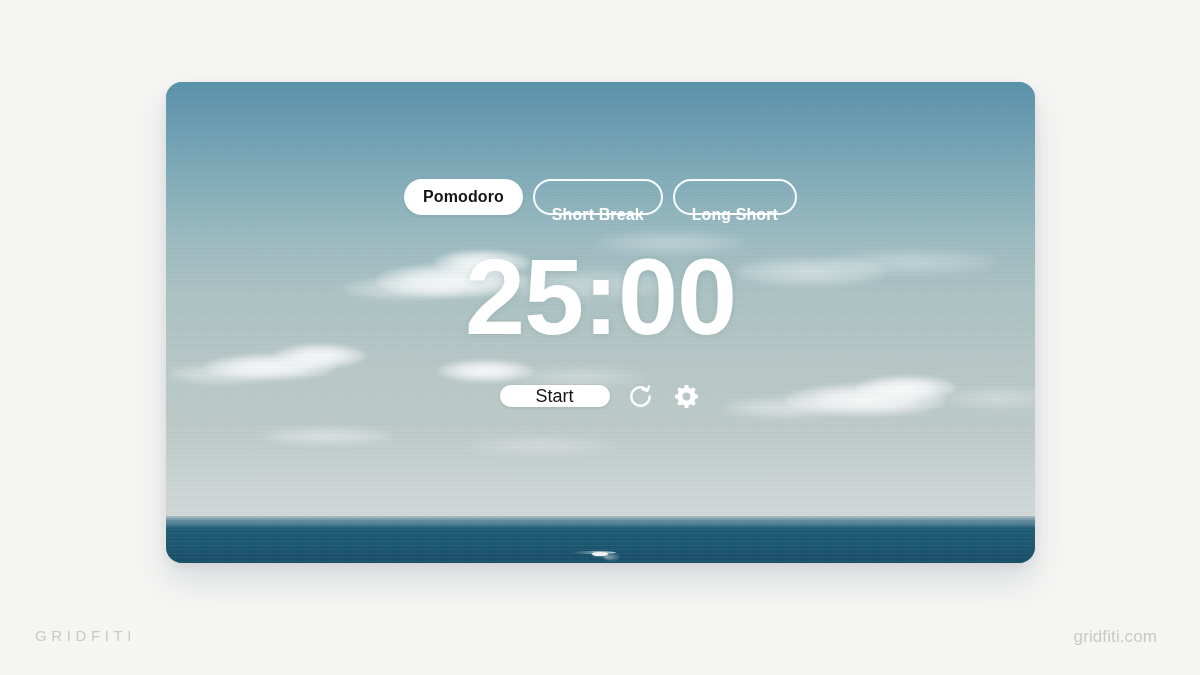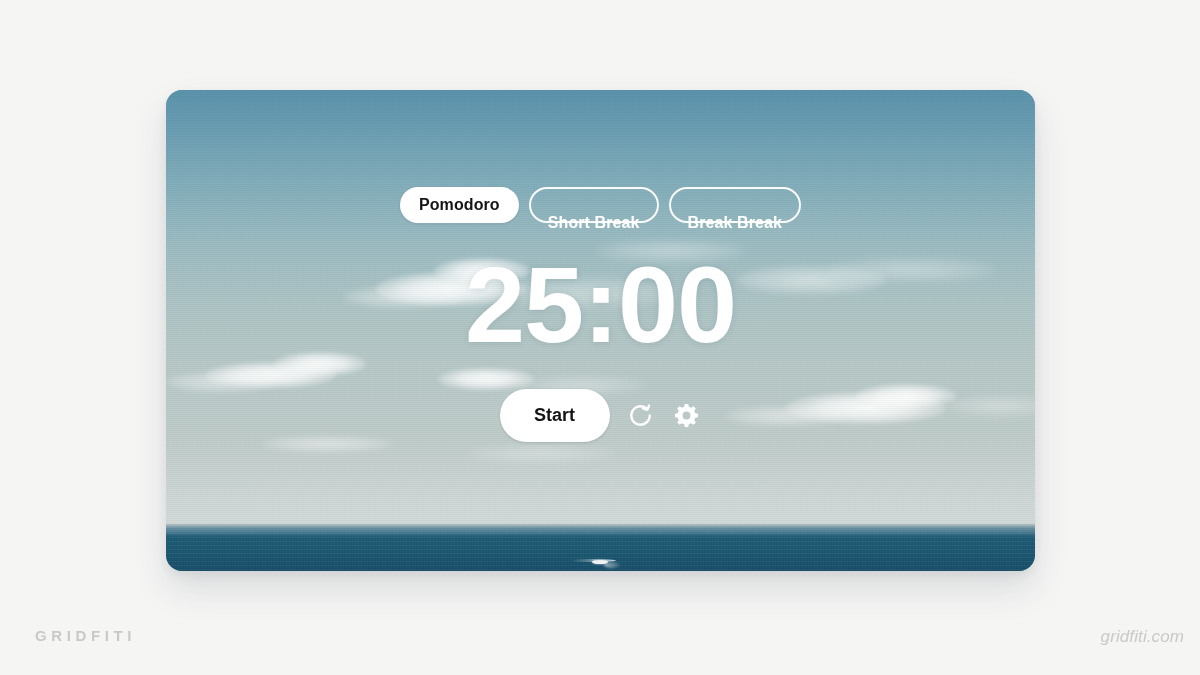--- a/index.html
+++ b/index.html
@@ -12,21 +12,21 @@
     background: #f5f5f4;
     font-family: "Liberation Sans", sans-serif;
     overflow: hidden;
     position: relative;
   }
 
   
   #timer-card {
     position: absolute;
     left: 166px;
-    top: 90px;
+    top: 82px;
     width: 869px;
     height: 481px;
     border-radius: 16px;
     overflow: hidden;
     box-shadow: 0 18px 34px rgba(40, 55, 70, 0.13),
                 0 4px 10px rgba(40, 55, 70, 0.07);
     background: #7aa6b8;
   }
 
   
@@ -217,29 +217,29 @@
   }
 
   
   #controls-row {
     margin-top: 30px;
     display: flex;
     align-items: center;
     gap: 16px;
   }
   #start-button {
-    height: 53px;
+    height: 22px;
     min-width: 110px;
     padding: 0 26px;
     border: none;
     border-radius: 999px;
     background: #ffffff;
     color: #141414;
     font-size: 18px;
-    font-weight: bold;
+    font-weight: normal;
     font-family: "Liberation Sans", sans-serif;
     cursor: pointer;
     box-shadow: 0 1px 3px rgba(0,0,0,0.12);
   }
   .icon-button {
     width: 30px;
     height: 30px;
     display: flex;
     align-items: center;
     justify-content: center;
@@ -249,34 +249,33 @@
     cursor: pointer;
   }
   .icon-button svg { display: block; }
 
   
   #brand-wordmark {
     position: absolute;
     left: 35px;
     top: 627px;
     font-size: 15px;
-    font-weight: bold;
+    font-weight: normal;
     letter-spacing: 4.6px;
     color: #c9c9c9;
     user-select: none;
   }
   #brand-url {
     position: absolute;
-    right: 16px;
+    right: 43px;
     top: 627px;
     font-size: 17px;
     color: #c9c9c9;
     letter-spacing: .1px;
     user-select: none;
-    font-style: italic;
   }
 </style>
 </head>
 <body>
 
 <div id="timer-card">
 
   <div class="bg-layer sky"></div>
 
   <div class="cloud" style="left:210px; top:182px; width:150px; height:34px;"></div>
@@ -308,21 +307,21 @@
     <div class="boat-hull"></div>
   </div>
 
   <div class="grain"></div>
 
   <div id="app-ui">
 
     <div id="mode-tabs">
       <div class="mode-tab active">Pomodoro</div>
       <div class="mode-tab inactive">Short Break</div>
-      <div class="mode-tab inactive">Break Break</div>
+      <div class="mode-tab inactive">Long Short</div>
     </div>
 
     <div id="timer-display">25:00</div>
 
     <div id="controls-row">
 
       <button id="start-button">Start</button>
 
       <button class="icon-button">
         <span>

